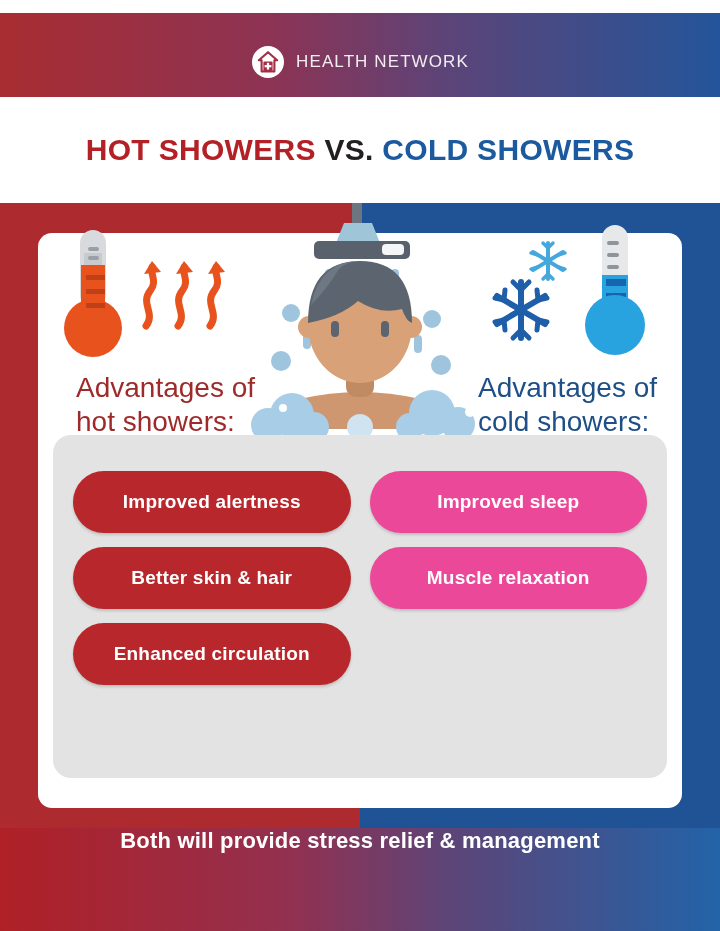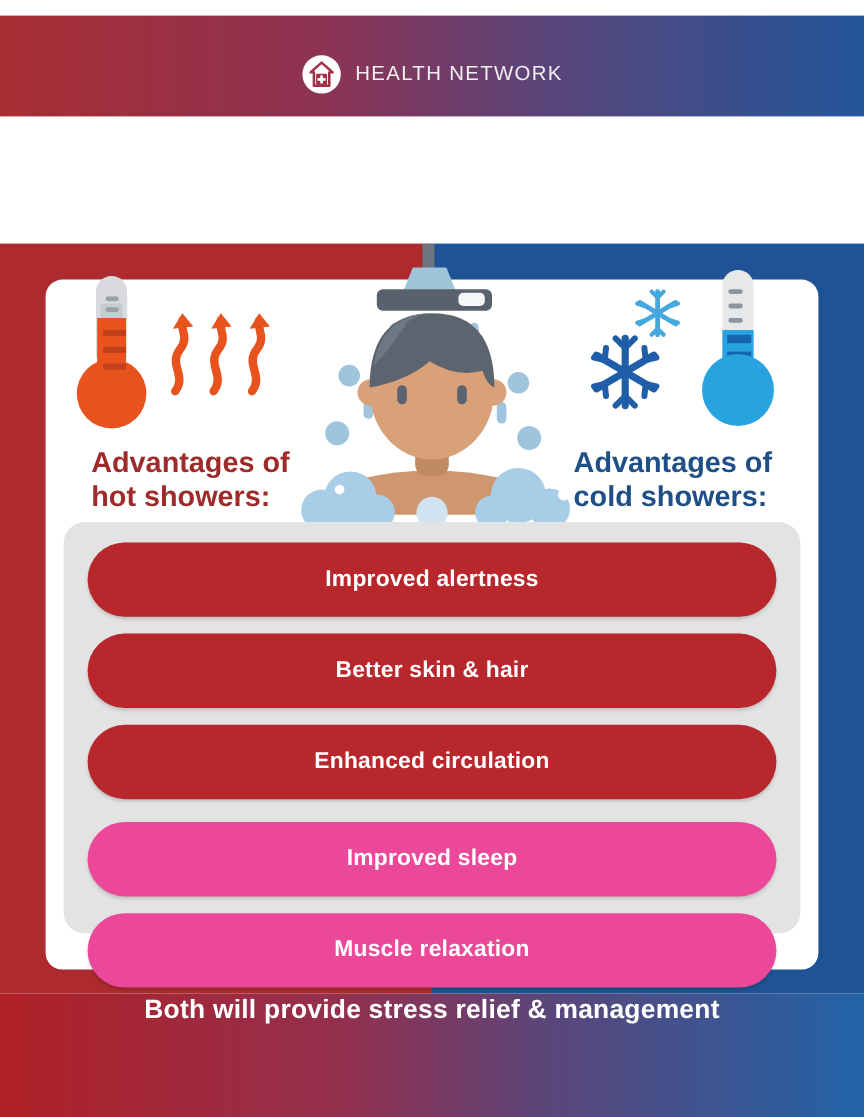--- a/index.html
+++ b/index.html
@@ -57,34 +57,34 @@
   .card{
     position:absolute;left:38px;top:30px;width:644px;height:575px;
     background:#ffffff;border-radius:14px;
   }
 
   
   .illus{position:absolute;left:0;top:0;width:720px;height:625px;pointer-events:none;}
 
   
   .col-label{
-    position:absolute;font-size:24px;font-weight:bold;line-height:1.22;
+    position:absolute;font-size:28px;font-weight:normal;line-height:1.22;
     white-space:pre-line;
   }
   .col-label.hot{left:76px;top:168px;color:#9e2a2a;}
   .col-label.cold{left:478px;top:168px;color:#1e4f86;text-align:left;}
 
   
   .panel{
     position:absolute;left:53px;top:232px;width:614px;height:343px;
     background:#e3e3e3;border-radius:18px;
   }
   .cols{
     position:absolute;left:0;top:0;width:614px;height:343px;
-    display:flex;gap:19px;padding:17px 20px;box-sizing:border-box;flex-direction:column;
+    display:flex;gap:19px;padding:36px 20px;box-sizing:border-box;
   }
   .col{display:flex;flex-direction:column;gap:14px;flex:1;}
   .pill{
     height:62px;border-radius:31px;
     display:flex;align-items:center;justify-content:center;
     color:#ffffff;font-size:19px;font-weight:bold;letter-spacing:.2px;
     box-shadow:0 2px 3px rgba(0,0,0,.16);
     white-space:nowrap;
   }
   .pill.red{background:#b8272c;}
@@ -119,20 +119,23 @@
           <rect x="12.4" y="16.4" width="9.2" height="9.6" rx="1.2" fill="#a32f44"></rect>
           <rect x="15.9" y="17.8" width="2.2" height="6.8" fill="#ffffff"></rect>
           <rect x="13.6" y="20.1" width="6.8" height="2.2" fill="#ffffff"></rect>
         </svg>
       </span>
       <span class="brand-name">HEALTH NETWORK</span>
     </div>
   </div>
 
   <div class="title-band">
+    <h1 class="main-title">
+      <span class="t-hot">HOT SHOWERS</span><span>&nbsp;</span><span class="t-vs">VS.</span><span>&nbsp;</span><span class="t-cold">COLD SHOWERS</span>
+    </h1>
   </div>
 
   <div class="body-area">
     <div class="bg-red"></div>
     <div class="bg-blue"></div>
 
     <div class="card"></div>
 
     <div class="illus">
       <svg width="720" height="625" viewBox="0 0 720 625" xmlns="http://www.w3.org/2000/svg">

